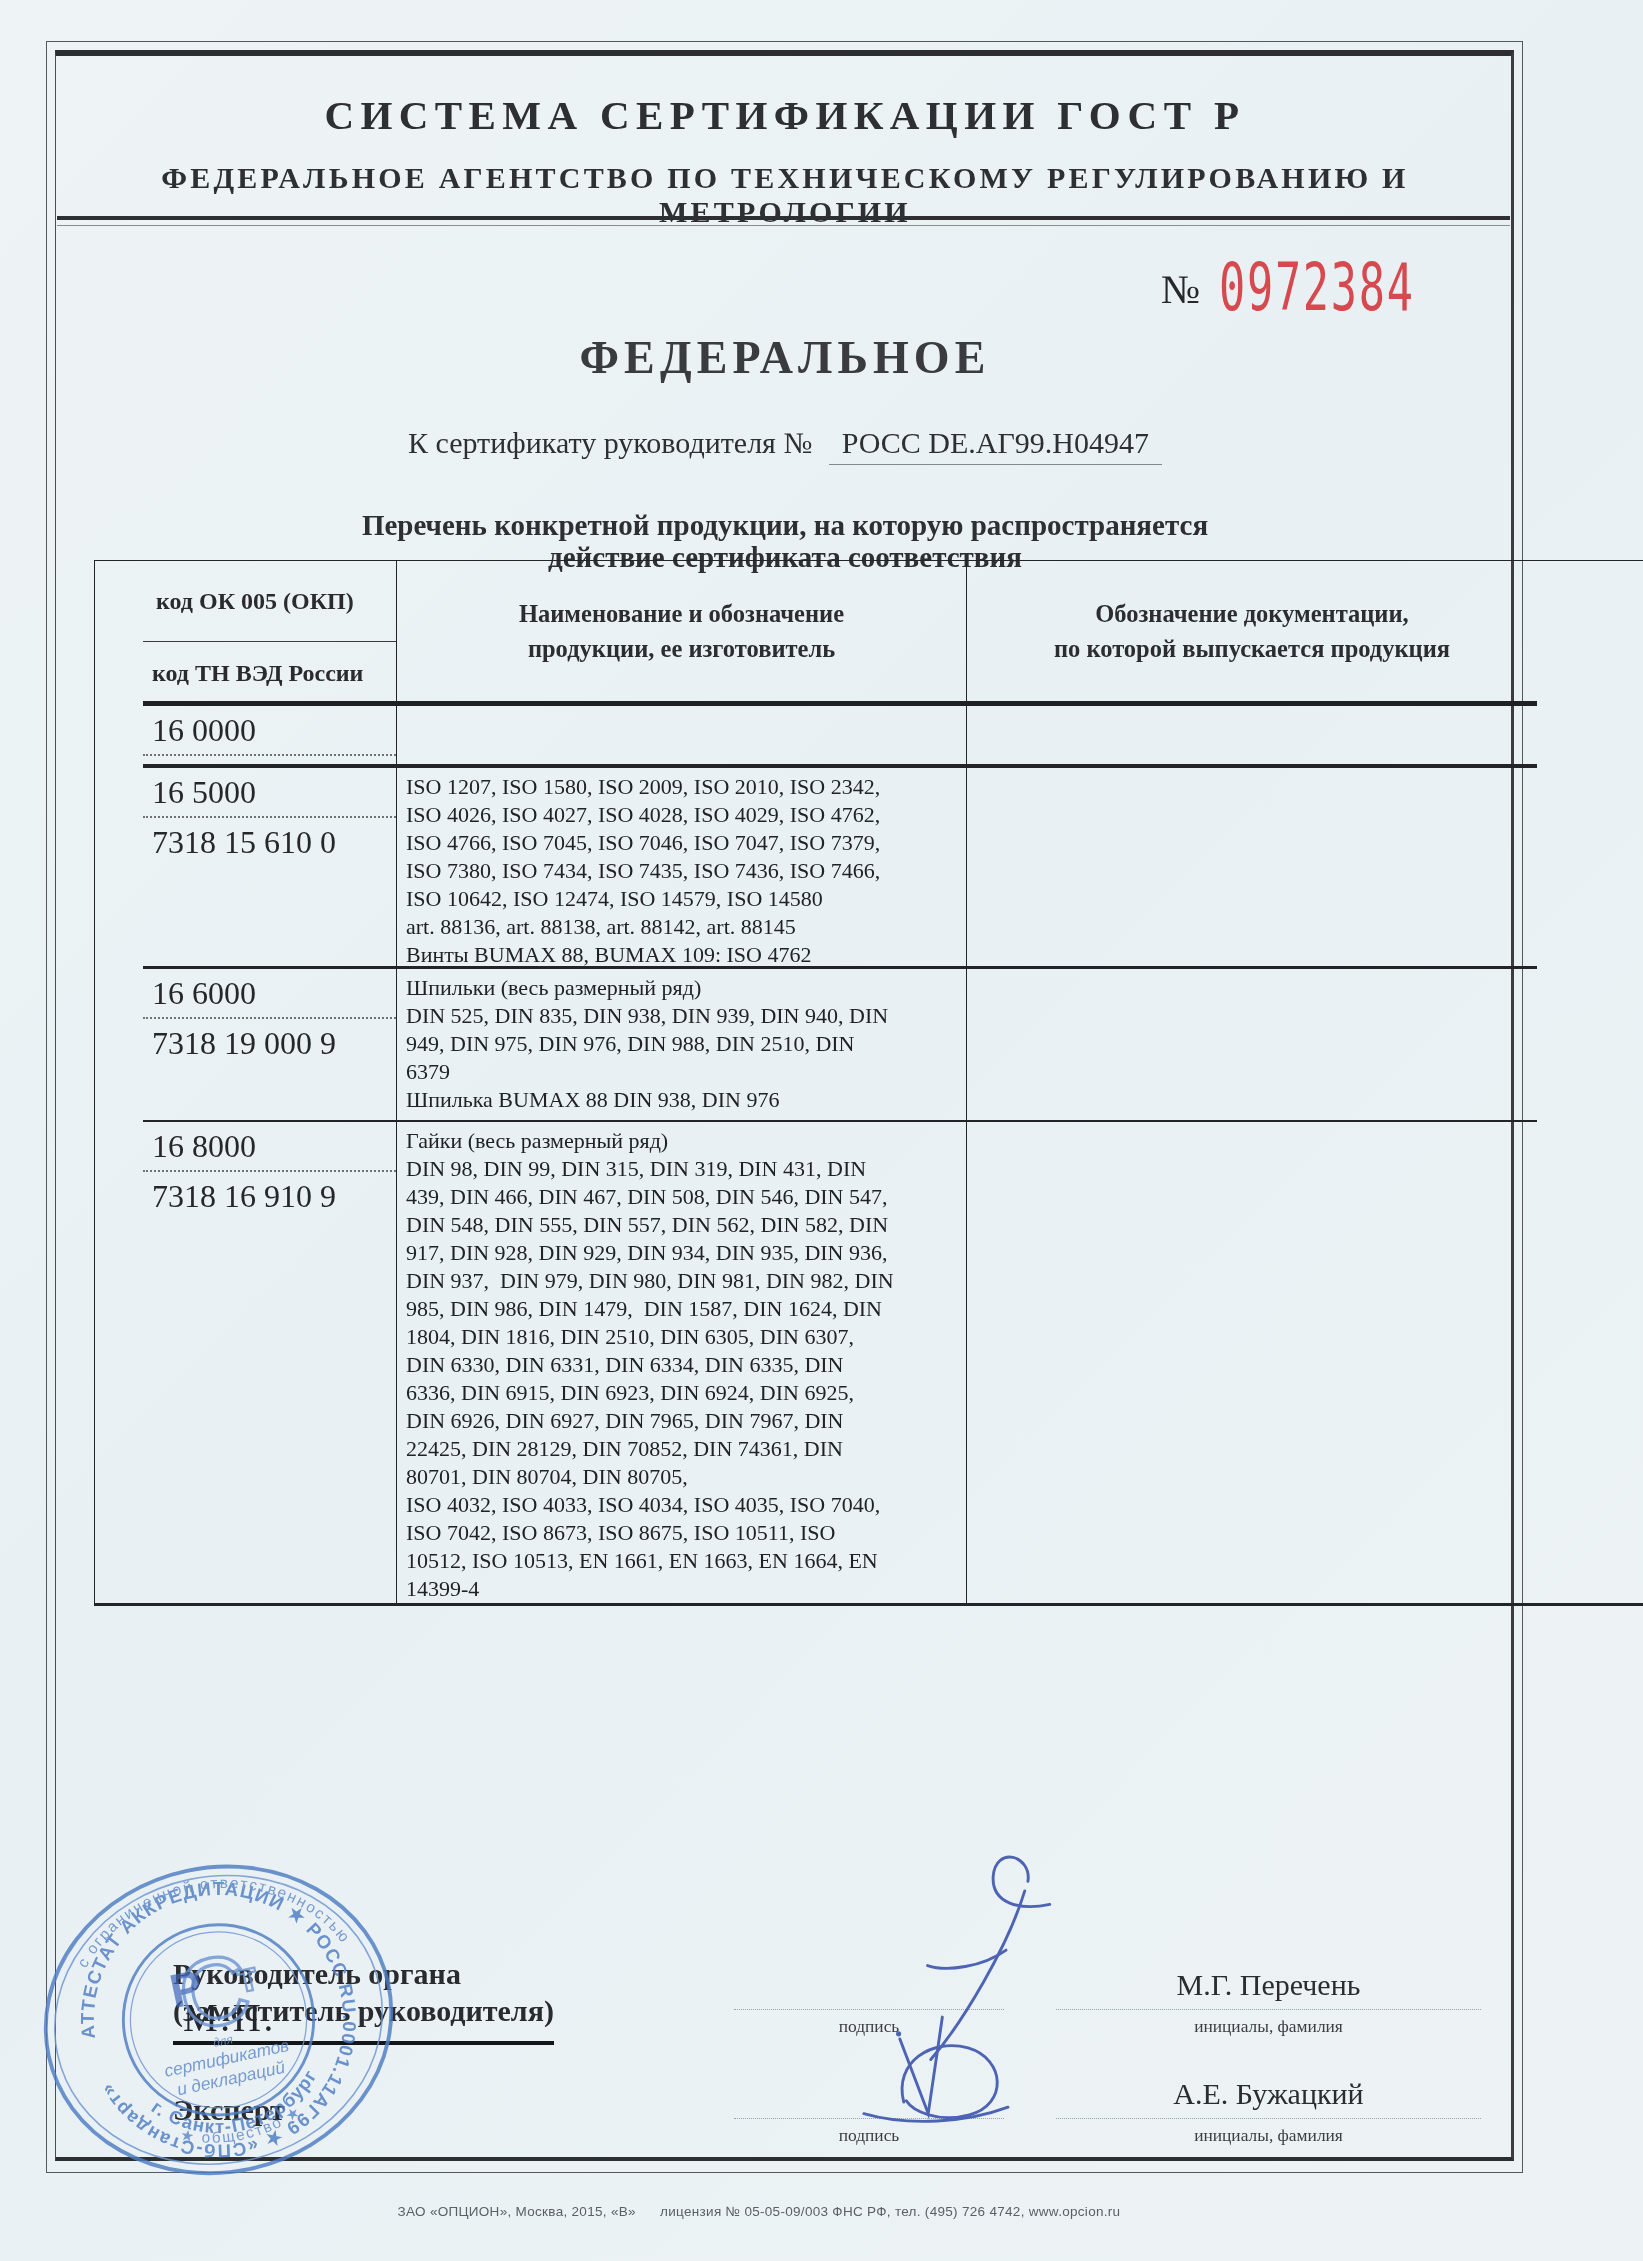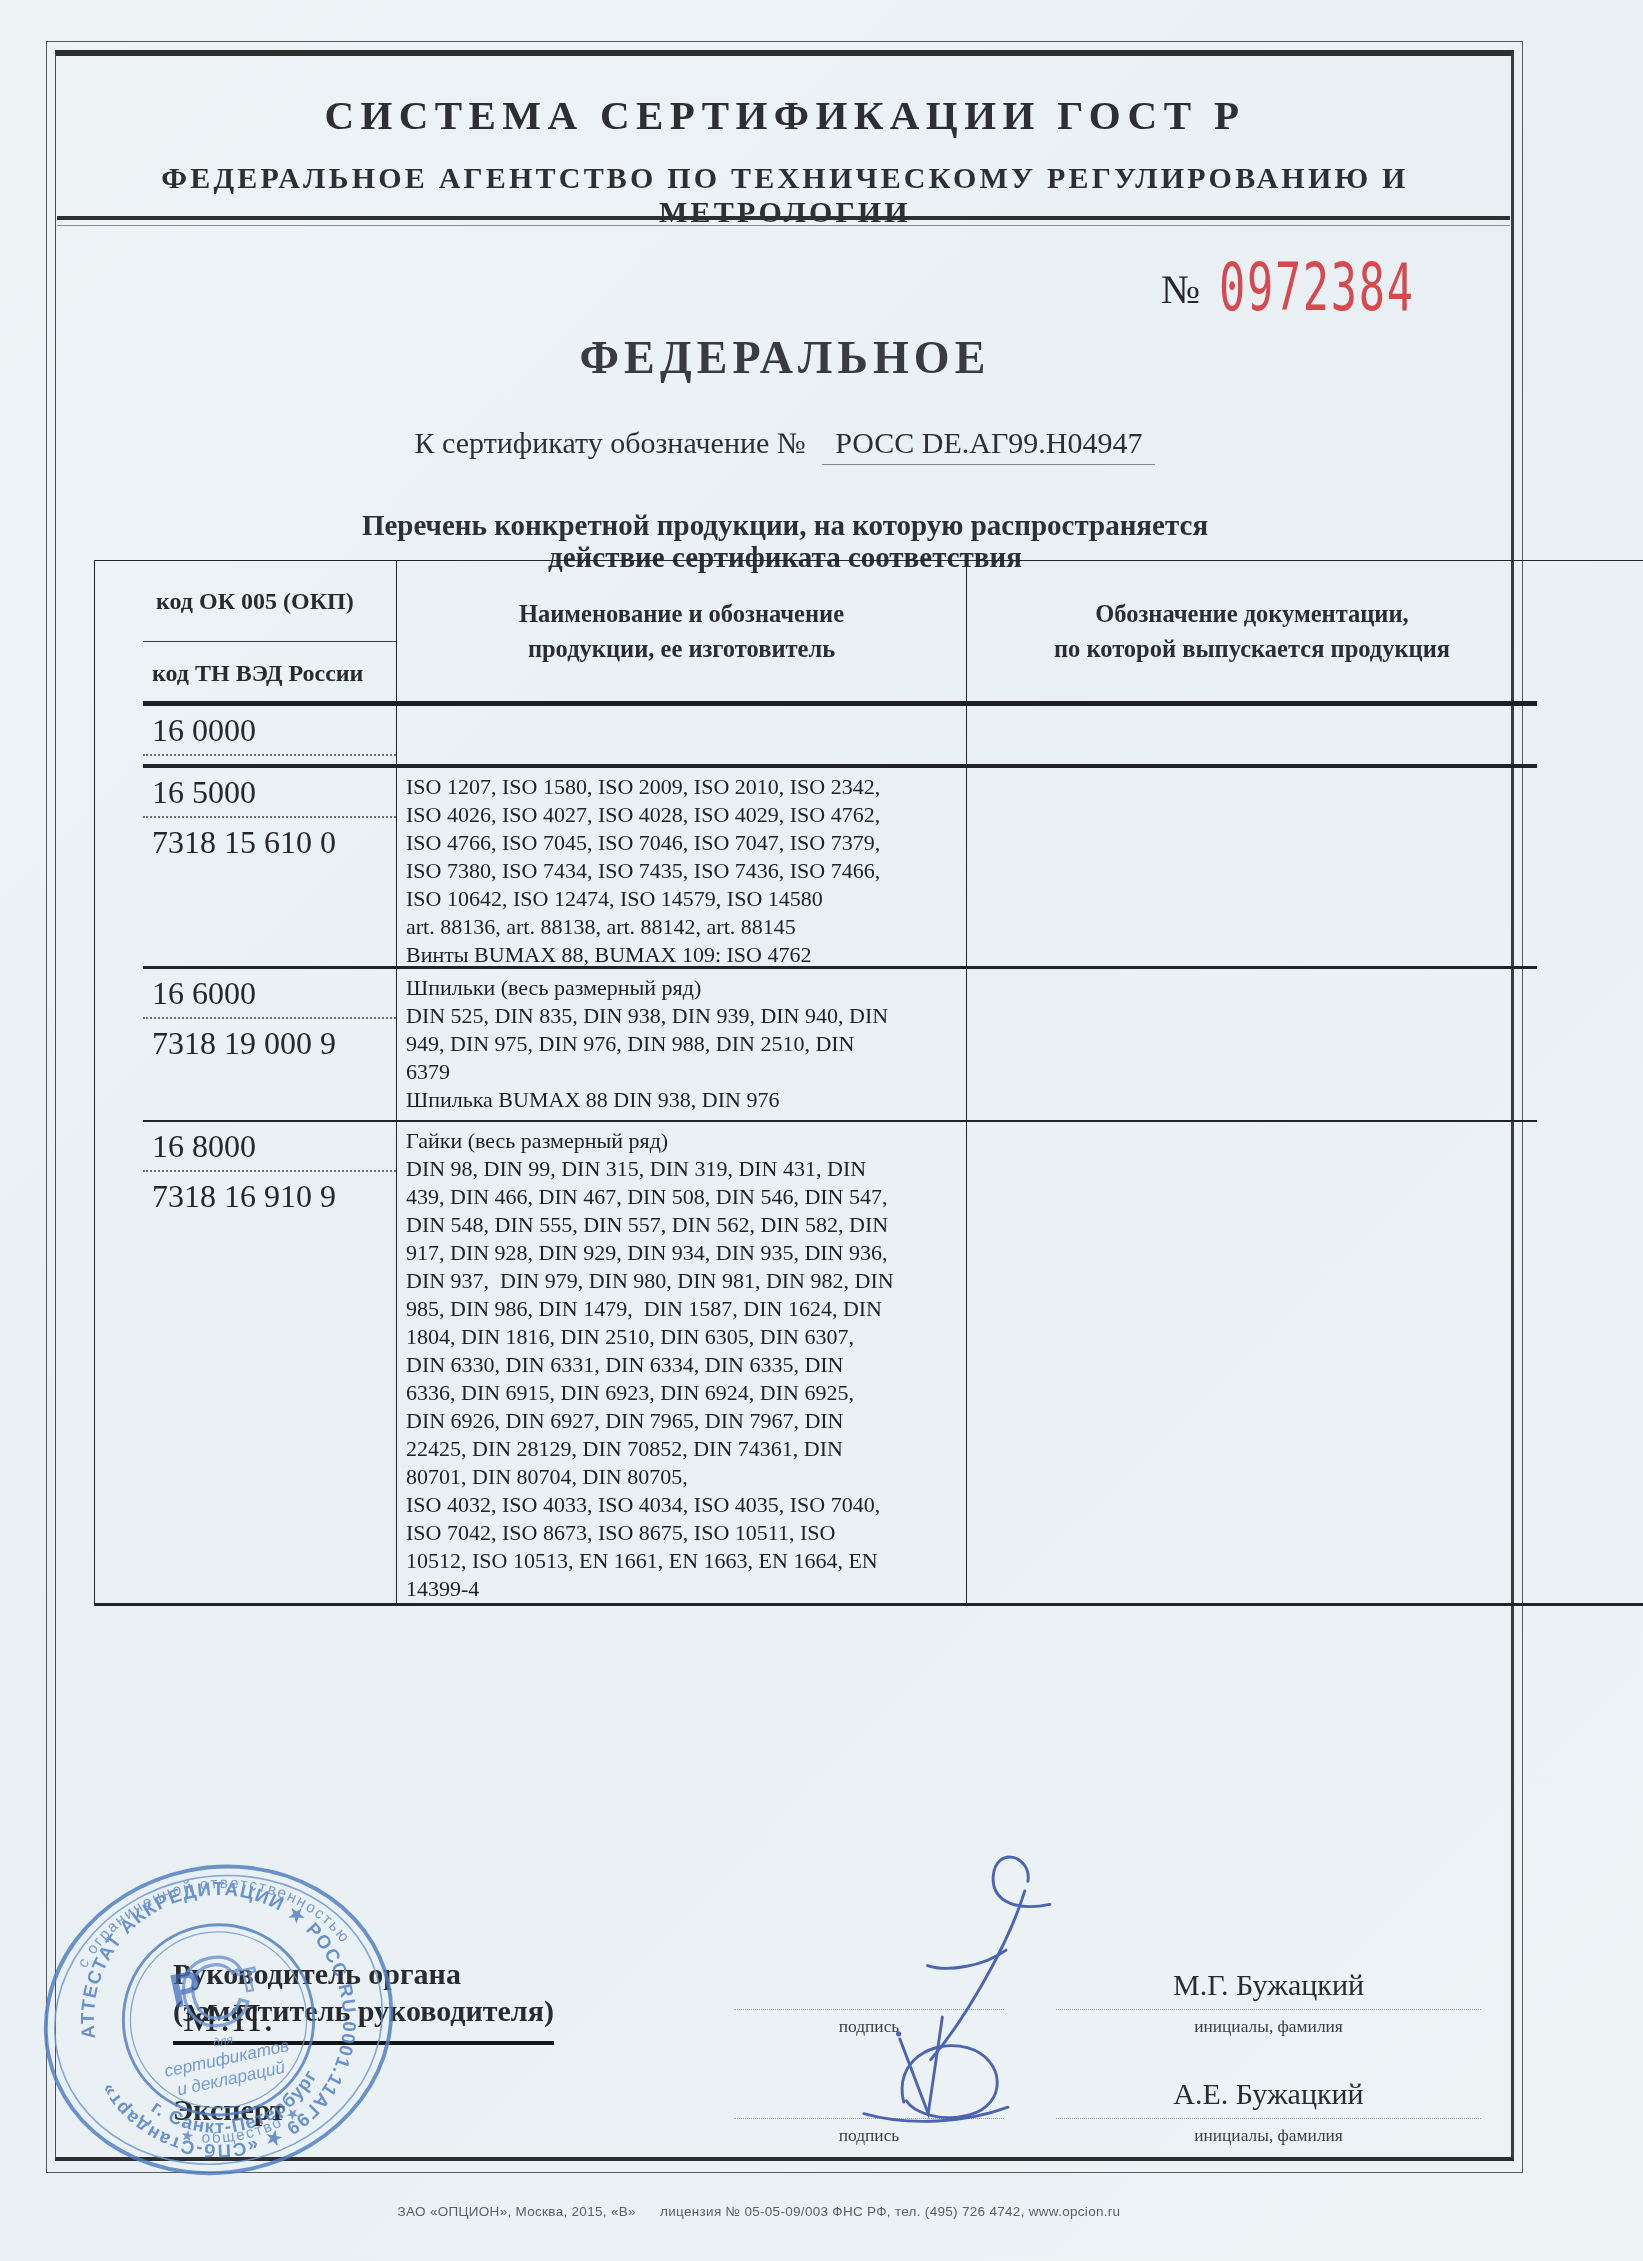--- a/index.html
+++ b/index.html
@@ -83,21 +83,21 @@
   <div class="abs title1">СИСТЕМА СЕРТИФИКАЦИИ ГОСТ Р</div>
   <div class="abs title2">ФЕДЕРАЛЬНОЕ АГЕНТСТВО ПО ТЕХНИЧЕСКОМУ РЕГУЛИРОВАНИЮ И МЕТРОЛОГИИ</div>
   <div class="abs band-sep1"></div>
   <div class="abs band-sep2"></div>
 
   <div class="abs num-label">№</div>
   <div class="abs num-digits">0972384</div>
 
   <div class="abs doc-title">ФЕДЕРАЛЬНОЕ</div>
   <div class="abs cert-line">
-    <span>К сертификату обозначение №</span><span class="cert-num">РОСС DE.АГ99.H04947</span>
+    <span>К сертификату руководителя №</span><span class="cert-num">РОСС DE.АГ99.H04947</span>
   </div>
   <div class="abs subtitle sub1">Перечень конкретной продукции,  на которую распространяется</div>
   <div class="abs subtitle sub2">действие сертификата соответствия</div>
 
   <div class="abs ptable">
 
     <div class="tcell hcell">
       <div class="h1top">код ОК 005 (ОКП)</div>
       <div class="h1bot">код ТН ВЭД России</div>
     </div>
@@ -172,21 +172,21 @@
   <div class="abs rule rule-sign1"></div>
   <div class="abs rule rule-name1"></div>
   <div class="abs rule rule-sign2"></div>
   <div class="abs rule rule-name2"></div>
 
   <div class="abs caption cap-sign1">подпись</div>
   <div class="abs caption cap-name1">инициалы, фамилия</div>
   <div class="abs caption cap-sign2">подпись</div>
   <div class="abs caption cap-name2">инициалы, фамилия</div>
 
-  <div class="abs person person1">М.Г. Бужацкий</div>
+  <div class="abs person person1">М.Г. Перечень</div>
   <div class="abs person person2">А.Е. Бужацкий</div>
 
   <div class="abs mp-mark">М.П.</div>
 
   <svg class="abs stamp-svg" width="399" height="360" viewBox="0 0 620 560">
     <defs>
       <path id="arcMidTop" d="M 116,272 a 194,194 0 1 1 388,0 a 194,194 0 1 1 -388,0"></path>
       <path id="arcMidBot" d="M 134,272 a 176,176 0 1 0 352,0 a 176,176 0 1 0 -352,0"></path>
       <path id="arcOutTop" d="M 80,272 a 230,204 0 1 1 460,0 a 230,204 0 1 1 -460,0"></path>
       <path id="arcOutBot" d="M 94,272 a 216,190 0 1 0 432,0 a 216,190 0 1 0 -432,0"></path>

